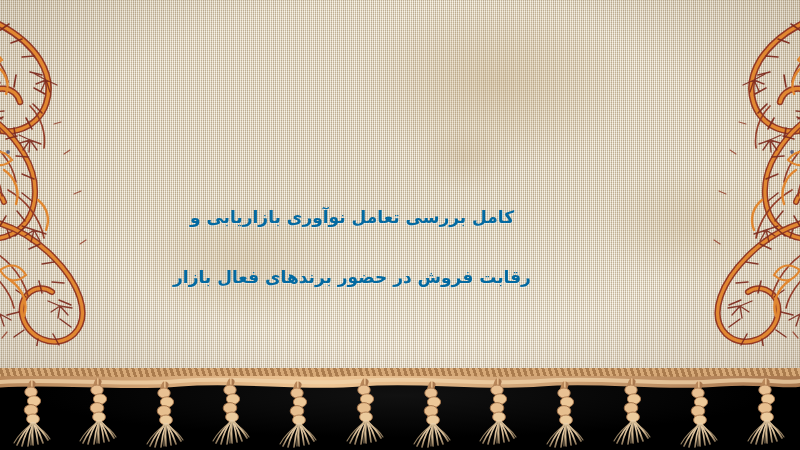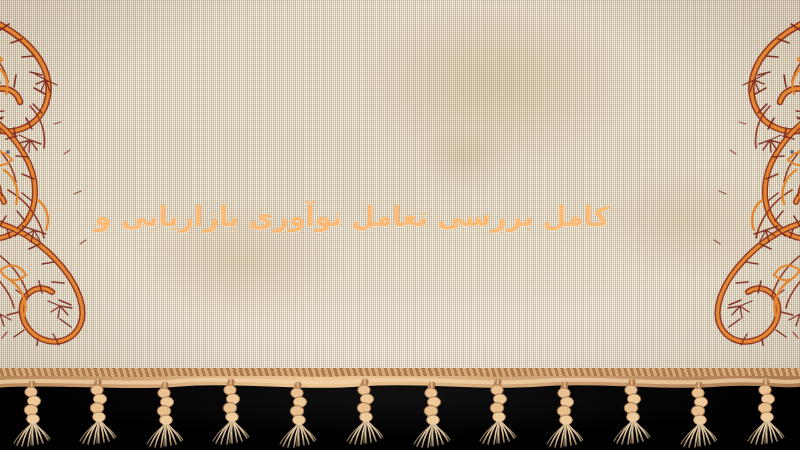--- a/index.html
+++ b/index.html
@@ -49,22 +49,22 @@
   .orn{position:absolute;top:-6px;width:300px;height:352px;}
   .orn svg{display:block;width:100%;height:100%;}
   .orn-l{left:-66px;}
   .orn-r{right:-66px;transform:scaleX(-1);}
   .orn{opacity:.96;}
 
   
   .title{
     position:absolute;left:0;top:172px;width:704px;
     text-align:center;
-    color:#fdba74;
-    font-size:27px;
+    color:#0369a1;
+    font-size:17px;
     font-weight:700;
     line-height:30px;
     letter-spacing:0px;
     direction:rtl;
     text-shadow:0 1px 0 rgba(255,255,255,.30);
     white-space:pre-line;
     z-index:6;
   }
   .title .ln{display:block;}
 
@@ -357,20 +357,21 @@
         <path d="M20 40 l6 -5 M30 52 l7 -4 M18 74 l7 -3 M28 86 l6 -5
                  M16 130 l7 -3 M26 150 l6 -4 M14 200 l7 -3 M30 240 l6 -5
                  M18 290 l7 -3 M34 306 l6 -4 M50 330 l6 -5 M68 344 l5 -6
                  M120 130 l7 -2 M130 160 l6 -4 M140 200 l7 -3 M146 250 l6 -4"></path>
       </g>
     </svg>
   </div>
 
   <div class="title">
     <span class="ln">کامل بررسی تعامل نوآوری بازاریابی و</span>
+    <span class="ln">رقابت فروش در حضور برندهای فعال بازار</span>
   </div>
 
   <div class="blackband"></div>
 
   <div class="selvedge"></div>
 
   <div class="fringe">
     <svg viewBox="0 0 800 74" preserveAspectRatio="none" aria-hidden="true">
       <defs>
         <linearGradient id="cordG" x1="0" y1="0" x2="1" y2="0">

